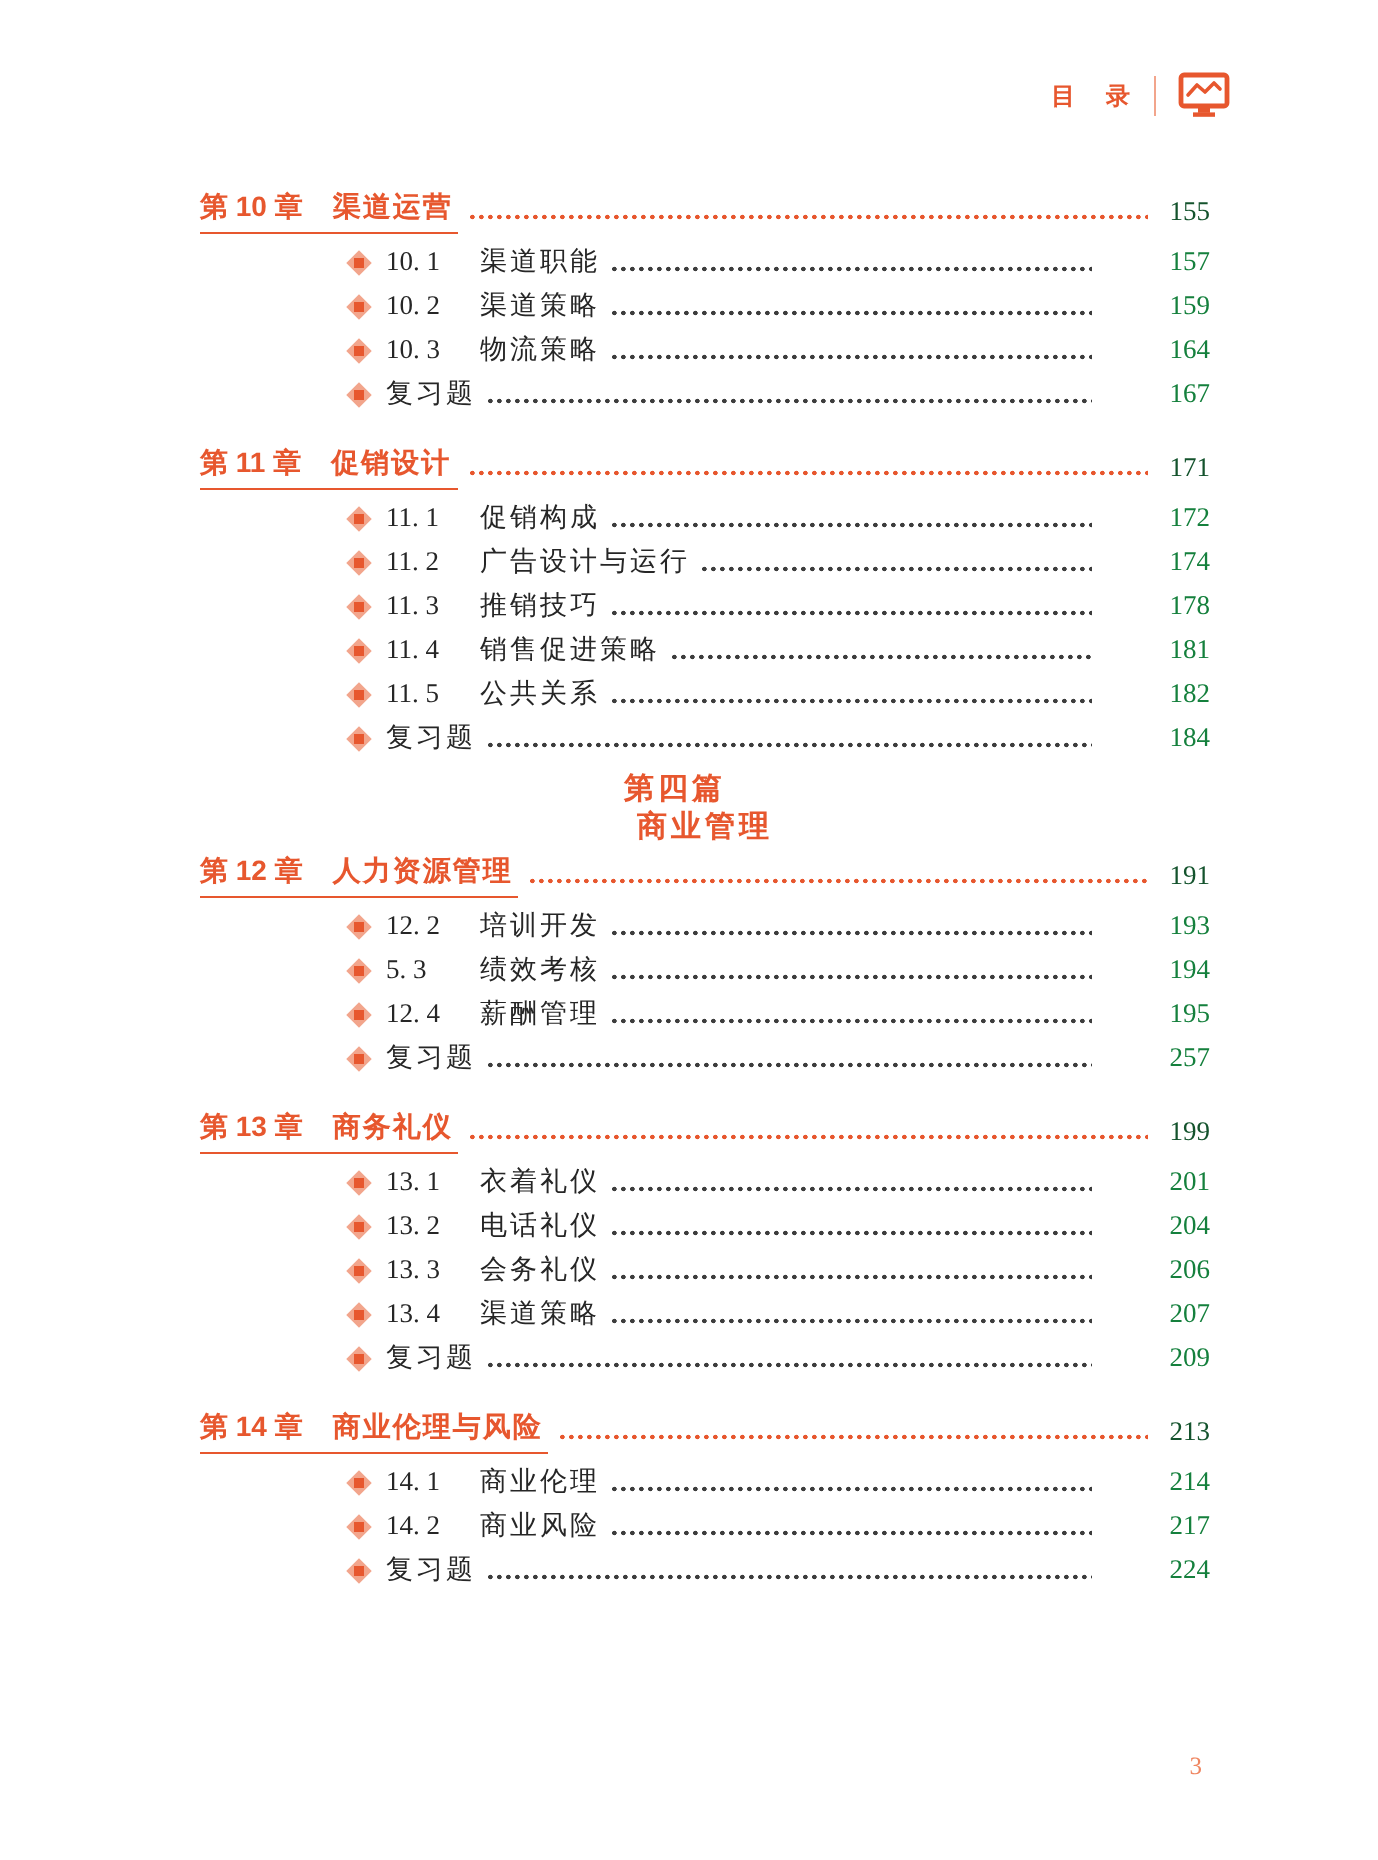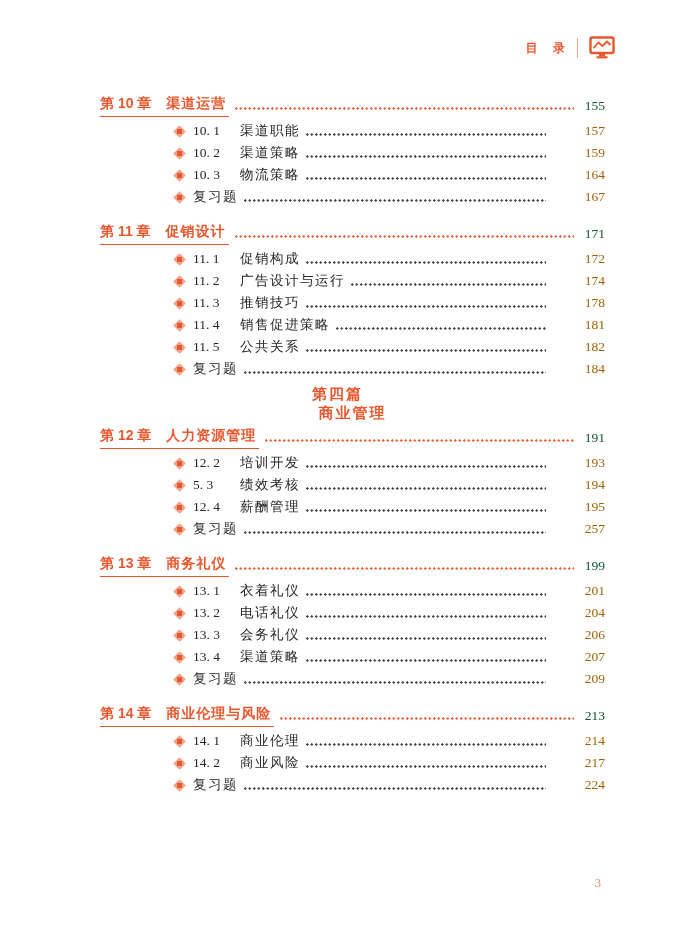--- a/index.html
+++ b/index.html
@@ -51,21 +51,21 @@
   .num{width:47px;flex:none;white-space:pre;}
   .it-title{letter-spacing:1.5px;white-space:nowrap;}
   .leader{
     flex:1;height:3px;align-self:flex-end;margin:0 5px 6px 6px;
     background-image:radial-gradient(circle at 1.2px 1.5px, currentColor 1px, transparent 1.3px);
     background-size:4.5px 3px;background-repeat:repeat-x;
   }
   .chapter-row .leader{color:var(--accent);margin-bottom:8px;}
   .item-row .leader{color:var(--dot);}
   .pagenum{flex:none;min-width:26px;text-align:right;}
-  .item-row .pagenum{color:#a16207;margin-left:28px;}
+  .item-row .pagenum{color:#15803d;margin-left:28px;}
   .part-row{
     display:flex;justify-content:center;align-items:center;height:24px;
     margin:12px 0 10px;color:var(--accent);
     font-family:"Liberation Sans","DejaVu Sans",sans-serif;font-weight:bold;font-size:15px;flex-direction:column;
   }
   .part-label{margin-right:30px;letter-spacing:2px;}
   .part-title{letter-spacing:2px;}
 </style>
 </head>
 <body>

